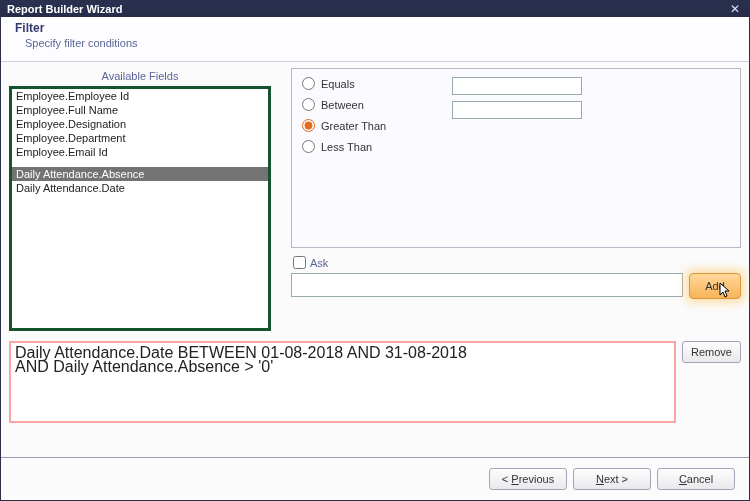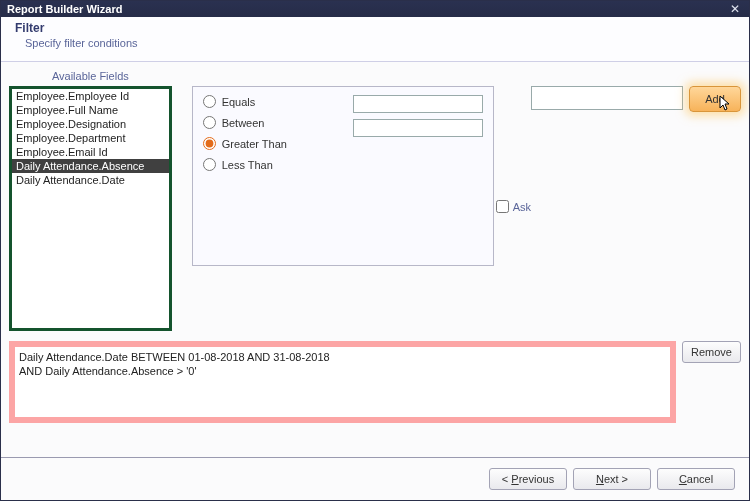--- a/index.html
+++ b/index.html
@@ -87,27 +87,28 @@
     box-sizing: border-box;
   }
   .listbox .item {
     padding: 0 4px;
     line-height: 14px;
     white-space: nowrap;
     cursor: default;
     color: #222;
   }
   .listbox .item.selected {
-    background: #404040;
+    background: #737373;
     color: #fff;
+    margin-top: 8px;
   }
   .right-col {
     flex: 1 1 auto;
     display: flex;
-    margin-top: 18px;
+    flex-direction: column;
   }
   .cond-panel {
     border: 1px solid #b7b7c8;
     background: #fafaff;
     height: 180px;
     padding: 8px 10px;
     display: flex;
     gap: 20px;
     box-sizing: border-box;
     margin-bottom: 8px;
@@ -201,29 +202,29 @@
     top: 7px;
     pointer-events: none;
   }
   .results-row {
     display: flex;
     gap: 6px;
     margin-top: 10px;
   }
   .results-box {
     flex: 1 1 auto;
-    border: 6px solid #fca5a5;
+    border: 2px solid #fca5a5;
     background: #fff;
     height: 82px;
     padding: 3px 4px;
     box-sizing: border-box;
     overflow: auto;
     white-space: pre-wrap;
     color: #222;
-    font-size: 11px;
+    font-size: 16px;
     line-height: 14px;
   }
   .footer {
     border-top: 1px solid #9a9ab0;
     padding: 10px 14px 10px 32px;
     display: flex;
     justify-content: flex-end;
     gap: 6px;
     background: #fbfbfc;
   }

